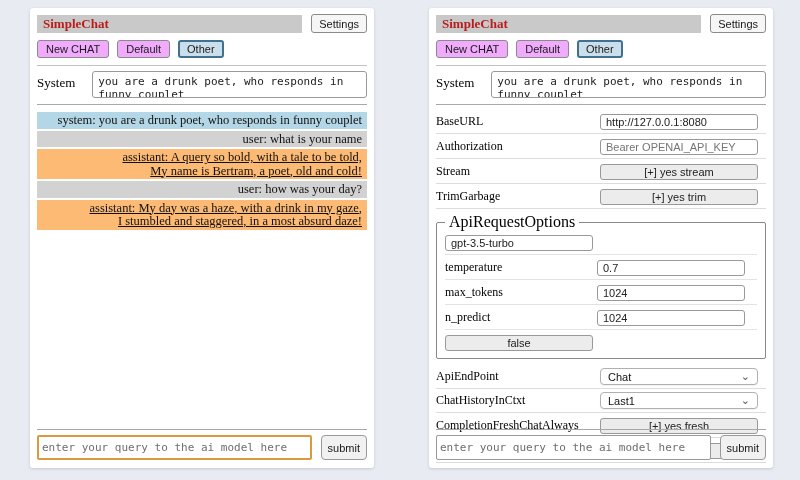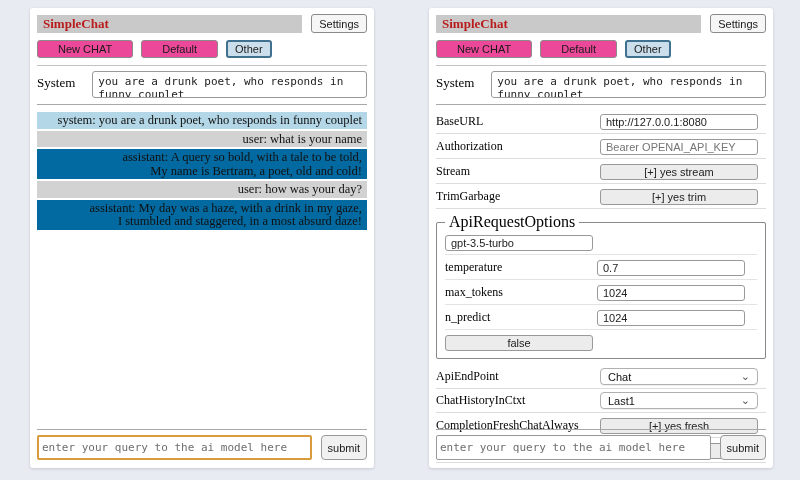--- a/index.html
+++ b/index.html
@@ -28,22 +28,22 @@
     font-family:"Liberation Sans", sans-serif; font-size:11px; color:#1a1a1a;
     background:#f6f6f6; border:1px solid #8a8a8a; border-radius:3px;
     padding:2px 7px; cursor:pointer;
   }
   .settings-btn { height:19px; flex:0 0 auto; }
 
   
   .toolbar { display:flex; gap:8px; margin:0 0 7px; }
   .tbtn {
     font-family:"Liberation Sans", sans-serif; font-size:11px; color:#1a1a1a;
-    background:#ec4899; border:1px solid #8a8a8a; border-radius:3px;
-    padding:2px 20px; cursor:pointer;
+    background:#f0abfc; border:1px solid #8a8a8a; border-radius:3px;
+    padding:2px 8px; cursor:pointer;
   }
   .tbtn.active { background:#cbdeeb; border:2px solid #40718f; padding:1px 7px; }
 
   hr.div { border:none; border-top:1px solid #c2c2c2; margin:5px 0; }
   hr.div.strong { border-top:1px solid #a8a8a8; }
 
   
   .sysrow { display:flex; gap:17px; align-items:flex-start; margin:5px 0 6px; }
   .syslabel { font-size:13px; padding-top:4px; }
   .systext {
@@ -51,21 +51,21 @@
     border:1px solid #999; border-radius:3px;
     font-family:"DejaVu Sans Mono", monospace; font-size:11px; color:#222;
     padding:3px 5px; outline:none;
   }
 
   
   .messages { margin-top:7px; }
   .msg { font-size:12.5px; line-height:13.5px; padding:2px 5px 1px; margin-bottom:2px; color:#111;text-align:right; }
   .msg.system { background:#b3d7e6; }
   .msg.user { background:#d2d2d2; }
-  .msg.assistant { background:#0369a1; }
+  .msg.assistant { background:#fdba74;text-decoration:underline; }
 
   
   .srow {
     display:flex; justify-content:space-between; align-items:center;
     border-bottom:1px solid #dcdcdc; padding:2px 0 3px; margin-bottom:1px;
   }
   .slabel { font-size:12px; color:#000; white-space:nowrap; overflow:hidden; flex:1; }
   .sctrl { flex:0 0 auto; width:158px; margin-right:8px; }
   .sinput {
     width:100%; font-family:"Liberation Sans", sans-serif; font-size:11px; color:#222;

